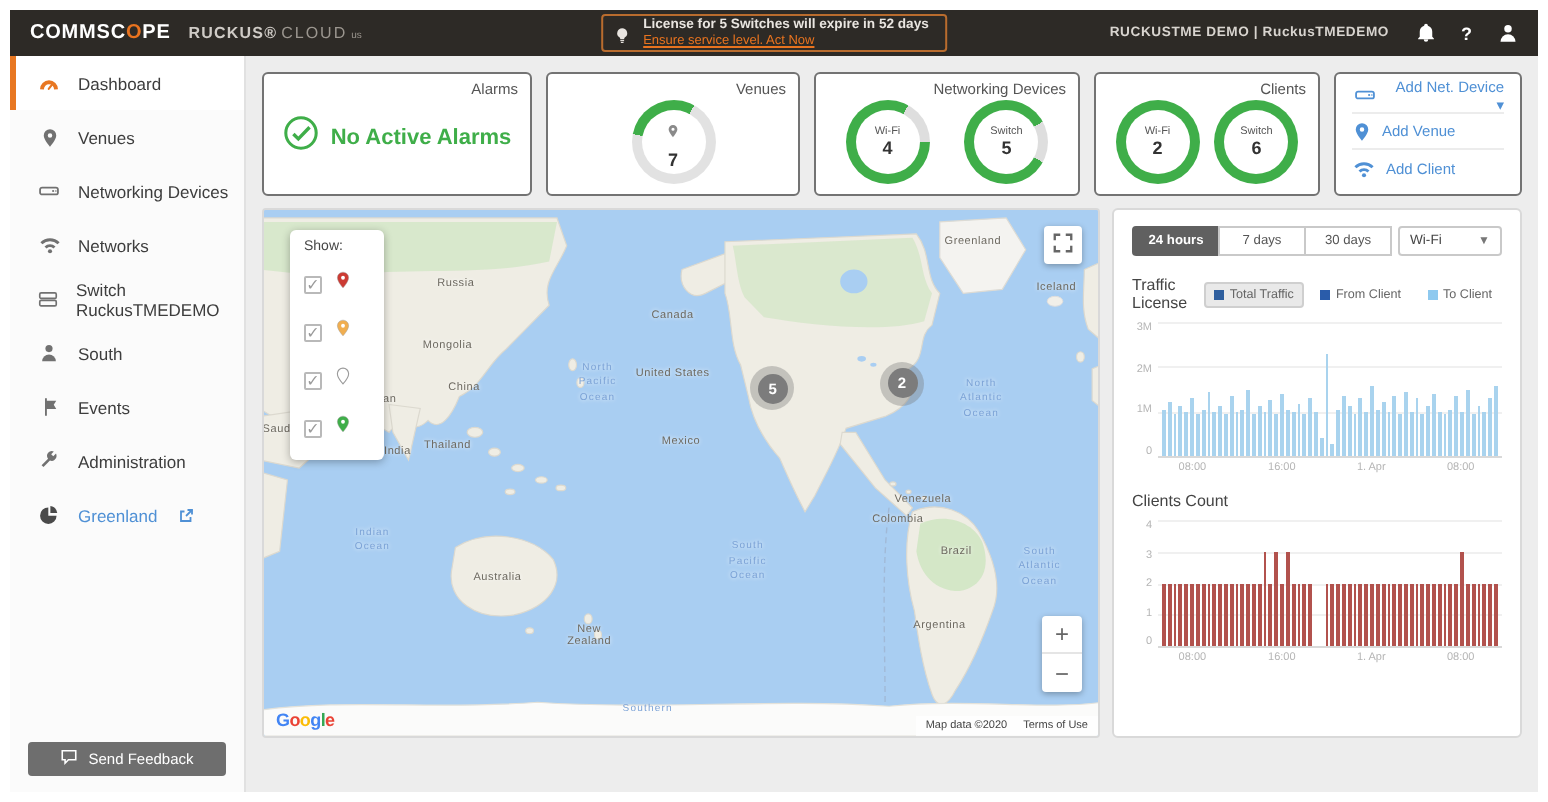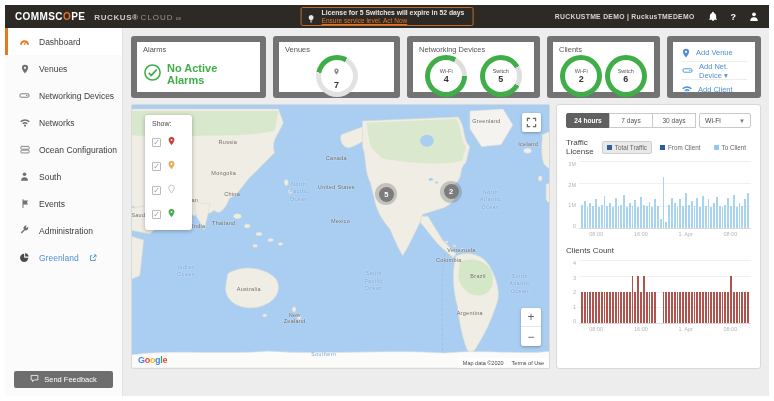--- a/index.html
+++ b/index.html
@@ -33,21 +33,21 @@
   .nav-item.active { border-left-color:#e87722; background:#fff; }
   .nav-item.active .ico { color:#e87722; }
   .nav-item.link { color:#4f90d5; }
   .nav-item.link .ico { color:#4a4a4a; }
   .nav-item .ext { color:#4f90d5; margin-left:2px; display:flex; }
   .feedback { position:absolute; left:9px; right:9px; bottom:8px; height:17px; background:#6e6e6e; border-radius:2px; color:#fff; font-size:7.5px; display:flex; align-items:center; justify-content:center; gap:5px; cursor:pointer; }
 
   
   .main { position:absolute; left:118px; top:23px; right:0; bottom:0; padding:8px 8px 0 8px; }
   .cards { display:flex; gap:7px; height:62px; }
-  .card { background:#fff; border:6px solid #737373; border-radius:3px; padding:3px 6px; position:relative; }
+  .card { background:#fff; border:1px solid #737373; border-radius:3px; padding:3px 6px; position:relative;text-align:right; }
   .card-title { font-size:7.5px; color:#555; }
   .c-alarms { flex:0 0 135px; }
   .c-venues { flex:0 0 127px; }
   .c-netdev { flex:0 0 133px; }
   .c-clients { flex:0 0 113px; }
   .c-actions { flex:1; padding:2px 8px; }
   .alarm-body { display:flex; align-items:center; justify-content:center; gap:5px; margin-top:8px; }
   .alarm-body .txt { font-size:11px; font-weight:bold; color:#3fae49; }
   .donut-row { display:flex; justify-content:space-around; margin-top:1px; }
   .donut { width:42px; height:42px; border-radius:50%; position:relative; }
@@ -185,21 +185,21 @@
           </span>
           <span>Networks</span>
         </div>
         <div class="nav-item">
           <span class="ico">
             <svg width="12" height="11" viewBox="0 0 16 16" fill="none" stroke="currentColor" stroke-width="1.2">
               <rect x="2" y="3.5" width="12" height="4" rx="1"></rect>
               <rect x="2" y="9" width="12" height="4" rx="1"></rect>
             </svg>
           </span>
-          <span>Ocean Configuration</span>
+          <span>Switch RuckusTMEDEMO</span>
         </div>
         <div class="nav-item">
           <span class="ico">
             <svg width="11" height="11" viewBox="0 0 16 16" fill="currentColor">
               <circle cx="8" cy="4.8" r="2.6"></circle>
               <path d="M3 14a5 5 0 0 1 10 0z"></path>
             </svg>
           </span>
           <span>South</span>
         </div>
@@ -308,35 +308,35 @@
                 <span class="dlabel">Switch</span>
                 <span class="dvalue">6</span>
               </div>
             </div>
           </div>
       </div>
 
       <div class="card c-actions" id="actions-card">
           <div class="action-row">
             <span class="ico">
-              <svg width="10" height="12" viewBox="0 0 16 16" fill="currentColor">
-                <path d="M8 1a5 5 0 0 0-5 5c0 3.5 5 9 5 9s5-5.5 5-9a5 5 0 0 0-5-5zm0 6.8A1.8 1.8 0 1 1 8 4.2a1.8 1.8 0 0 1 0 3.6z"></path>
-              </svg>
-            </span>
-            <span>Add Venue</span>
-          </div>
-          <div class="action-row">
-            <span class="ico">
               <svg width="13" height="11" viewBox="0 0 16 16" fill="none" stroke="currentColor" stroke-width="1.3">
                 <rect x="1.5" y="5.5" width="13" height="5" rx="1.5"></rect>
                 <circle cx="11" cy="8" r=".8" fill="currentColor" stroke="none"></circle>
                 <circle cx="13" cy="8" r=".6" fill="currentColor" stroke="none"></circle>
               </svg>
             </span>
             <span>Add Net. Device ▾</span>
+          </div>
+          <div class="action-row">
+            <span class="ico">
+              <svg width="10" height="12" viewBox="0 0 16 16" fill="currentColor">
+                <path d="M8 1a5 5 0 0 0-5 5c0 3.5 5 9 5 9s5-5.5 5-9a5 5 0 0 0-5-5zm0 6.8A1.8 1.8 0 1 1 8 4.2a1.8 1.8 0 0 1 0 3.6z"></path>
+              </svg>
+            </span>
+            <span>Add Venue</span>
           </div>
           <div class="action-row">
             <span class="ico">
               <svg width="12" height="11" viewBox="0 0 16 16" fill="currentColor">
                 <path d="M1 6a10 10 0 0 1 14 0L13.5 7.5a8 8 0 0 0-11 0z"></path>
                 <path d="M4 9a6 6 0 0 1 8 0l-1.5 1.5a4 4 0 0 0-5 0z"></path>
                 <circle cx="8" cy="12.5" r="1.5"></circle>
               </svg>
             </span>
             <span>Add Client</span>

